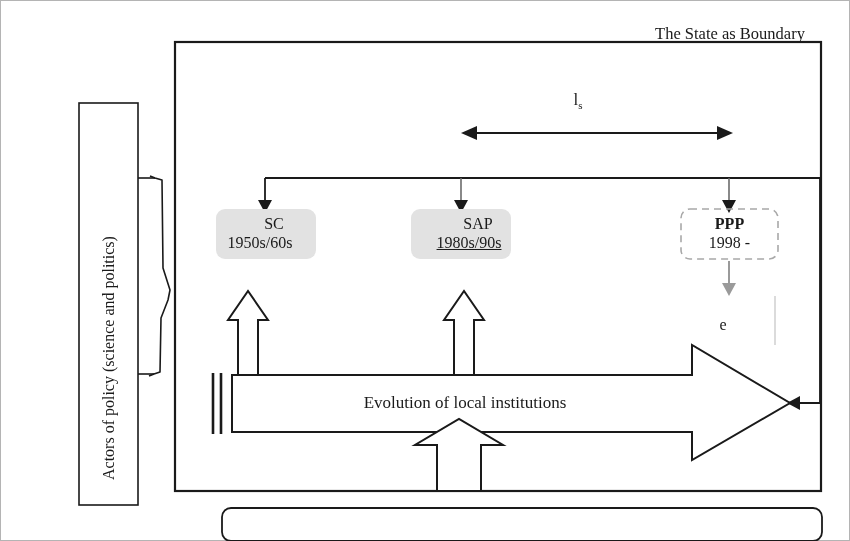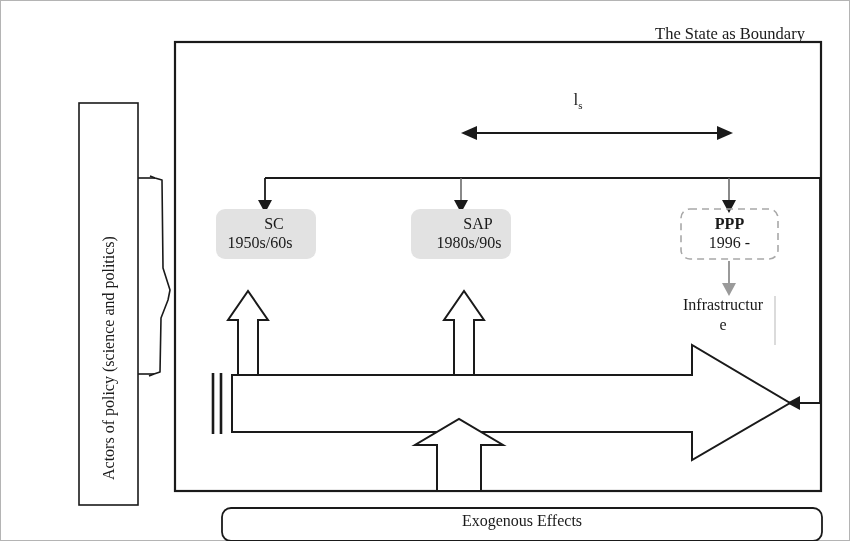--- a/index.html
+++ b/index.html
@@ -79,24 +79,23 @@
   <div class="lbl vertical-label" style="left:100px;top:480px;transform:rotate(-90deg);">Actors of policy (science and politics)</div>
 
   <div class="lbl" style="left:548px;top:90px;width:60px;font-size:17px;text-align:center;">
     <span>l</span><span style="font-size:11px;vertical-align:sub;">s</span>
   </div>
 
   <div class="lbl boxlabel" style="left:224px;top:215px;width:100px;">SC</div>
   <div class="lbl boxlabel" style="left:216px;top:234px;width:88px;">1950s/60s</div>
 
   <div class="lbl boxlabel" style="left:411px;top:215px;width:100px;margin-left:17px;">SAP</div>
-  <div class="lbl boxlabel" style="left:411px;top:234px;width:116px;">1980s/90s</div>
+  <div class="lbl boxlabel" style="left:411px;top:234px;width:116px;text-decoration:underline;">1980s/90s</div>
 
   <div class="lbl boxlabel" style="left:681px;top:215px;width:97px;font-weight:bold;">PPP</div>
-  <div class="lbl boxlabel" style="left:681px;top:234px;width:97px;">1996 -</div>
+  <div class="lbl boxlabel" style="left:681px;top:234px;width:97px;">1998 -</div>
 
-  <div class="lbl boxlabel" style="left:668px;top:296px;width:110px;">Infrastructur</div>
   <div class="lbl boxlabel" style="left:668px;top:316px;width:110px;">e</div>
 
+  <div class="lbl" style="left:300px;top:393px;width:330px;font-size:17px;">Evolution of local institutions</div>
 
-  <div class="lbl" style="left:222px;top:512px;width:600px;font-size:16px;">Exogenous Effects</div>
 
 </div>
 
 </body></html>

